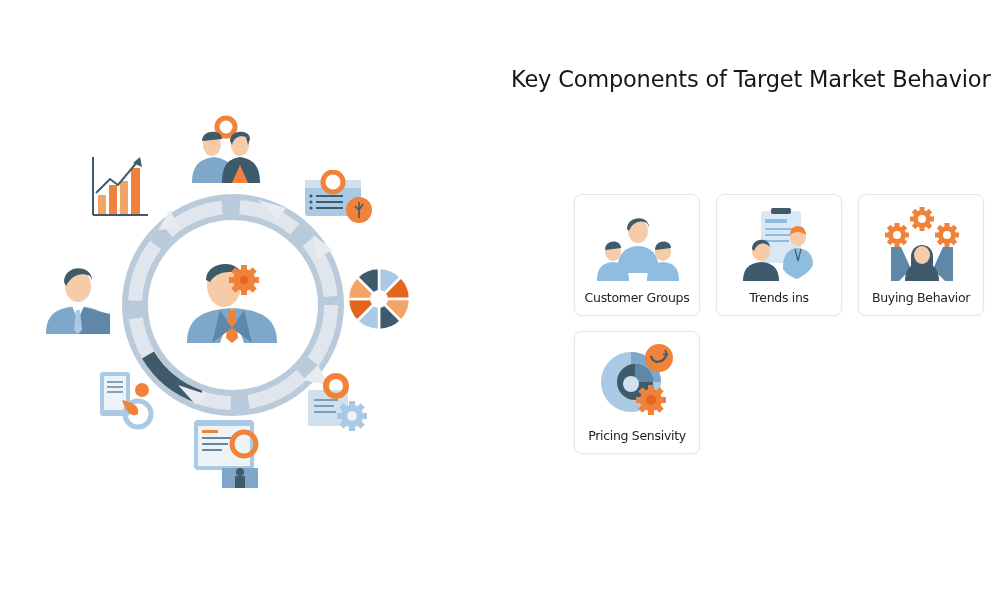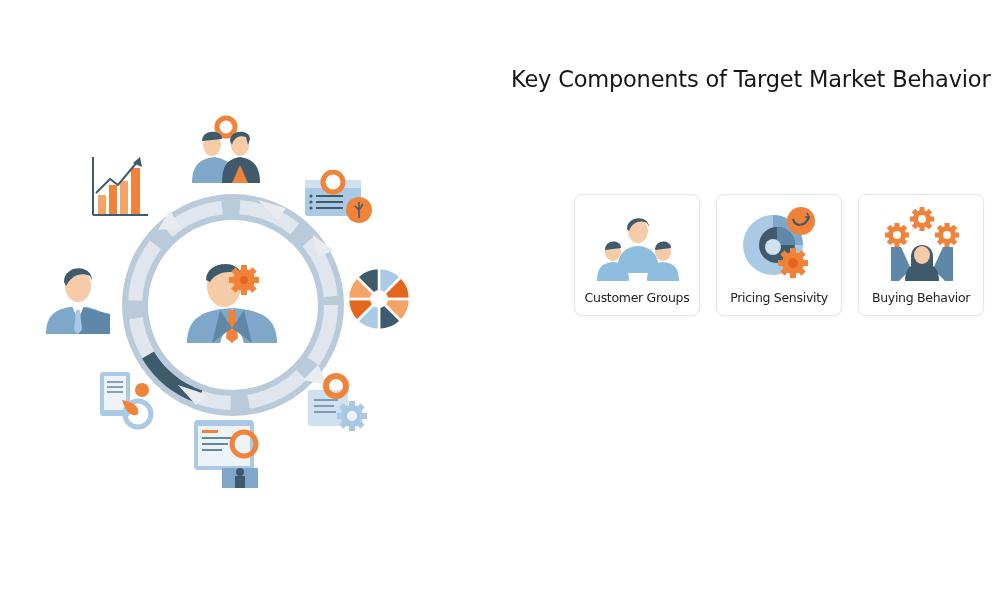--- a/index.html
+++ b/index.html
@@ -172,43 +172,39 @@
       <ellipse cx="20" cy="47" rx="8" ry="9" fill="#f6cba8"></ellipse>
       <path d="M12 45 C12 34 28 34 28 43 Z" fill="#3f5a6b"></path>
       <path d="M54 76 C54 62 60 58 70 57 C80 58 86 62 86 76 Z" fill="#8fbde0"></path>
       <ellipse cx="70" cy="47" rx="8" ry="9" fill="#f6cba8"></ellipse>
       <path d="M62 45 C62 34 78 34 78 43 Z" fill="#3f5a6b"></path>
     </svg>
     <div class="label">Customer Groups</div>
   </div>
 
 
-
-
-  <div class="card">
-    <svg class="icon" viewBox="0 0 90 80">
-      <circle cx="38" cy="40" r="30" fill="#a9c9e4"></circle>
-      <path d="M38 10 A30 30 0 0 1 68 40 L38 40 Z" fill="#7ea7c9"></path>
-      <circle cx="42" cy="40" r="18" fill="#3f5a6b"></circle>
-      <path d="M42 22 A18 18 0 0 1 60 40 L42 40 Z" fill="#5f87a8"></path>
-      <circle cx="38" cy="42" r="8" fill="#cfe0ee"></circle>
-      <circle cx="66" cy="16" r="14" fill="#f0823a"></circle>
-      <path d="M58 14 C60 22 70 22 74 12" stroke="#3f5a6b" stroke-width="2.2" fill="none"></path>
-      <path d="M72 8 L74 12 L70 12" stroke="#3f5a6b" stroke-width="1.5" fill="none"></path>
-      <g transform="translate(58,58)" fill="#f0823a">
-        <circle r="11"></circle>
-        <rect x="-3" y="-15" width="6" height="30"></rect>
-          <rect x="-15" y="-3" width="30" height="6"></rect>
-        <rect x="-3" y="-15" width="6" height="30" transform="rotate(45)"></rect>
-          <rect x="-3" y="-15" width="6" height="30" transform="rotate(-45)"></rect>
-        <circle r="5" fill="#e4661d"></circle>
-      </g>
-    </svg>
-    <div class="label">Pricing Sensivity</div>
-  </div>
+  <div class="card">
+    <svg class="icon" viewBox="0 0 90 80">
+      <rect x="26" y="6" width="40" height="52" rx="3" fill="#d9e8f4"></rect>
+      <rect x="36" y="3" width="20" height="6" rx="2" fill="#3f5a6b"></rect>
+      <rect x="30" y="14" width="22" height="4" fill="#8fbde0"></rect>
+      <line x1="30" y1="24" x2="60" y2="24" stroke="#8fbde0" stroke-width="2"></line>
+      <line x1="30" y1="30" x2="56" y2="30" stroke="#8fbde0" stroke-width="2"></line>
+      <line x1="30" y1="36" x2="54" y2="36" stroke="#8fbde0" stroke-width="2"></line>
+      <path d="M48 64 C48 48 54 44 62 43 C72 44 78 48 78 60 C74 68 66 72 62 74 C56 72 50 68 48 64 Z" fill="#8fbde0"></path>
+      <ellipse cx="63" cy="32" rx="8" ry="9" fill="#f6cba8"></ellipse>
+      <path d="M55 30 C55 18 71 18 71 30 C66 26 60 26 55 30 Z" fill="#f0823a"></path>
+      <path d="M60 44 L63 56 L66 44" stroke="#3f5a6b" stroke-width="1.2" fill="none"></path>
+      <path d="M8 76 C8 62 16 58 26 57 C36 58 44 62 44 76 Z" fill="#3f5a6b"></path>
+      <ellipse cx="26" cy="46" rx="9" ry="10" fill="#f6cba8"></ellipse>
+      <path d="M17 44 C17 32 35 32 35 42 L33 40 C28 37 22 38 19 46 Z" fill="#3f5a6b"></path>
+    </svg>
+    <div class="label">Trends ins</div>
+  </div>
+
 
   <div class="card">
     <svg class="icon" viewBox="0 0 90 80">
       <g fill="#f0823a">
         <g transform="translate(45,14)">
             <circle r="9"></circle>
             <rect x="-2.5" y="-12" width="5" height="24"></rect>
             <rect x="-12" y="-2.5" width="24" height="5"></rect>
             <rect x="-2.5" y="-12" width="5" height="24" transform="rotate(45)"></rect>
             <rect x="-2.5" y="-12" width="5" height="24" transform="rotate(-45)"></rect>
@@ -232,13 +228,35 @@
           </g>
       </g>
       <path d="M14 42 L24 42 L34 64 L22 76 L14 76 Z" fill="#5f87a8"></path>
       <path d="M76 42 L66 42 L56 64 L68 76 L76 76 Z" fill="#5f87a8"></path>
       <path d="M28 76 C28 62 36 58 45 58 C54 58 62 62 62 76 Z" fill="#3f5a6b"></path>
       <path d="M34 52 C34 36 56 36 56 52 L56 62 L34 62 Z" fill="#3f5a6b"></path>
       <ellipse cx="45" cy="50" rx="8" ry="9" fill="#f6cba8"></ellipse>
     </svg>
     <div class="label">Buying Behavior</div>
   </div>
+
+  <div class="card">
+    <svg class="icon" viewBox="0 0 90 80">
+      <circle cx="38" cy="40" r="30" fill="#a9c9e4"></circle>
+      <path d="M38 10 A30 30 0 0 1 68 40 L38 40 Z" fill="#7ea7c9"></path>
+      <circle cx="42" cy="40" r="18" fill="#3f5a6b"></circle>
+      <path d="M42 22 A18 18 0 0 1 60 40 L42 40 Z" fill="#5f87a8"></path>
+      <circle cx="38" cy="42" r="8" fill="#cfe0ee"></circle>
+      <circle cx="66" cy="16" r="14" fill="#f0823a"></circle>
+      <path d="M58 14 C60 22 70 22 74 12" stroke="#3f5a6b" stroke-width="2.2" fill="none"></path>
+      <path d="M72 8 L74 12 L70 12" stroke="#3f5a6b" stroke-width="1.5" fill="none"></path>
+      <g transform="translate(58,58)" fill="#f0823a">
+        <circle r="11"></circle>
+        <rect x="-3" y="-15" width="6" height="30"></rect>
+          <rect x="-15" y="-3" width="30" height="6"></rect>
+        <rect x="-3" y="-15" width="6" height="30" transform="rotate(45)"></rect>
+          <rect x="-3" y="-15" width="6" height="30" transform="rotate(-45)"></rect>
+        <circle r="5" fill="#e4661d"></circle>
+      </g>
+    </svg>
+    <div class="label">Pricing Sensivity</div>
+  </div>
 </div>
 
 </body></html>

